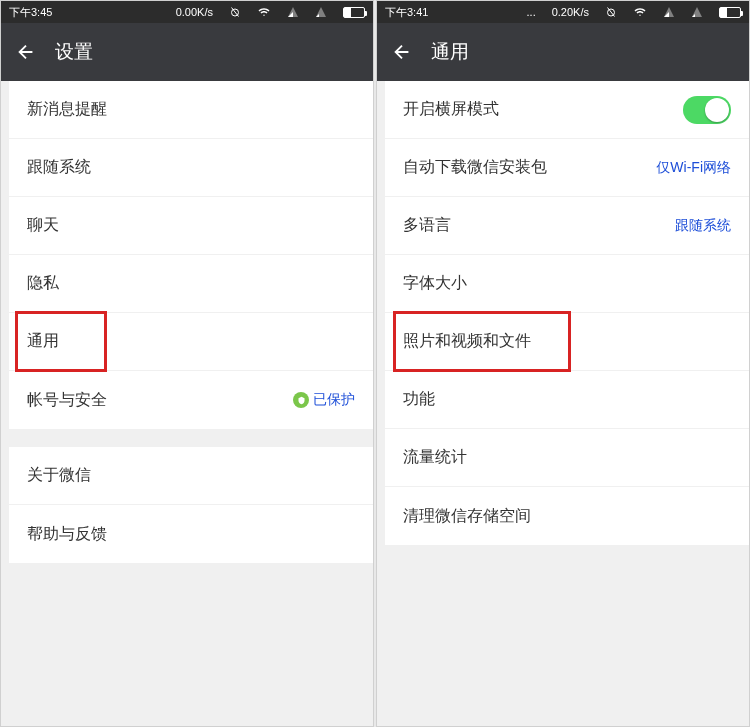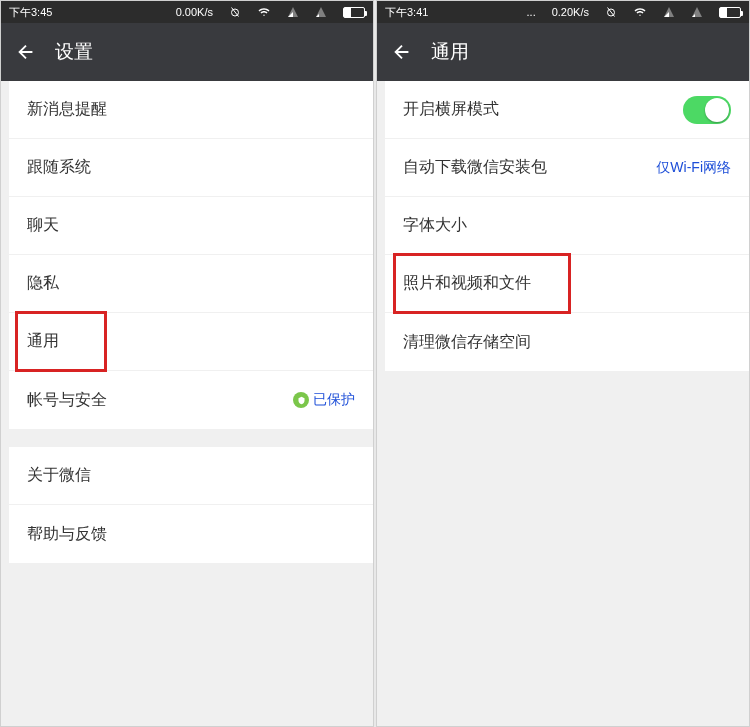--- a/index.html
+++ b/index.html
@@ -265,24 +265,34 @@
     <div class="group">
       <div class="row">
         <span class="label">开启横屏模式</span>
         <div class="toggle"></div>
       </div>
       <div class="row">
         <span class="label">自动下载微信安装包</span>
         <span class="value">仅Wi-Fi网络</span>
       </div>
       <div class="row">
+        <span class="label">多语言</span>
+        <span class="value">跟随系统</span>
+      </div>
+      <div class="row">
           <span class="label">字体大小</span>
         </div>
       <div class="row">
         <span class="label">照片和视频和文件</span>
         <div class="highlight-row"></div>
       </div>
+      <div class="row">
+          <span class="label">功能</span>
+        </div>
+      <div class="row">
+          <span class="label">流量统计</span>
+        </div>
       <div class="row">
           <span class="label">清理微信存储空间</span>
         </div>
     </div>
   </div>
 </div>
 
 </body></html>

